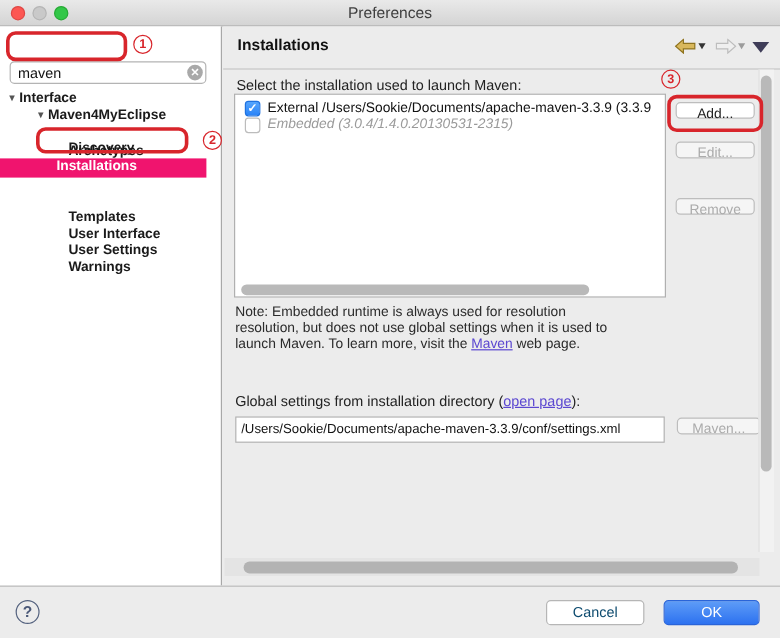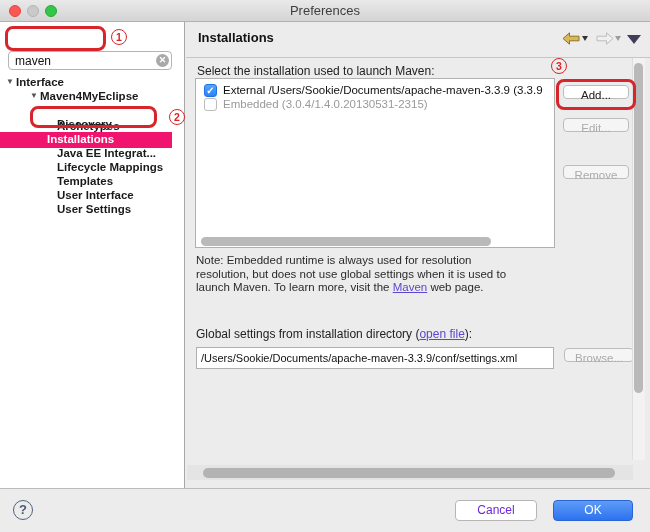--- a/index.html
+++ b/index.html
@@ -58,21 +58,21 @@
 
   #list-box { position:absolute; left:9px; top:56px; width:360px; height:170px;
     background:#fff; border:1px solid #b0b0b0; overflow:hidden; }
   .inst-row { position:absolute; left:0; width:358px; height:13px; }
   .cb { position:absolute; left:8px; top:0; width:13px; height:13px; border-radius:3px; }
   .cb.checked { background:linear-gradient(#55a5fd,#2a84f8); border:1px solid #1f72e0;
     color:#fff; font-size:10px; font-weight:bold; text-align:center; line-height:12px; }
   .cb.unchecked { background:#fff; border:1px solid #bcbcbc; }
   .inst-label { position:absolute; left:27px; top:0; width:330px; font-size:11.5px;
     white-space:nowrap; overflow:hidden; color:#111; line-height:13px; }
-  .inst-label.dim { color:#9a9a9a; }
+  .inst-label.dim { color:#9a9a9a;font-style:italic; }
   #list-hscroll { position:absolute; left:5px; top:158px; width:290px; height:9px;
     border-radius:4.5px; background:#b9b9b9; }
 
   .btn { position:absolute; width:66px; height:14px; background:#ffffff;
     border:1px solid #bdbdbd; border-radius:4px; font-size:11.5px; color:#222;
     text-align:center; line-height:18px; font-family:"Liberation Sans",sans-serif; }
   .btn.disabled { color:#ababab; background:#f5f5f5; }
   #add-btn { left:377px; top:63px; }
   #edit-btn { left:377px; top:96px; }
   #remove-btn { left:377px; top:127px;margin-top:16px; }
@@ -98,21 +98,21 @@
     border-radius:5px; background:#b3b3b3; }
 
   
   #footer { position:absolute; left:0; top:488px; width:650px; height:44px;
     background:#ececec; border-top:1px solid #bcbcbc; }
   #help-btn { position:absolute; left:13px; top:11px; width:20px; height:20px; border-radius:50%;
     border:1.5px solid #53617e; color:#4a5878; font-size:13px; font-weight:bold;
     text-align:center; line-height:18px; background:transparent; }
   #cancel-btn { position:absolute; left:455px; top:11px; width:82px; height:21px;
     background:#fff; border:1px solid #b6b6b6; border-radius:4px; font-size:12px;
-    color:#6d28d9; text-align:center; line-height:19px; }
+    color:#0c4a6e; text-align:center; line-height:19px; }
   #ok-btn { position:absolute; left:553px; top:11px; width:80px; height:21px;
     background:linear-gradient(#5e9cf7,#2d72f0); border:1px solid #2a64d8; border-radius:4px;
     font-size:12px; color:#fff; text-align:center; line-height:19px; }
 </style>
 </head>
 <body>
 
 <div id="win">
 
   <div id="titlebar">
@@ -137,34 +137,31 @@
     <div class="tree-row" style="top:82px;margin-top:16px;">
       <span class="tree-label" style="left:57px;">Archetypes</span>
     </div>
     <div class="tree-row" style="top:96px;">
       <span class="tree-label" style="left:57px;">Discovery</span>
     </div>
     <div class="tree-row selected" style="top:111px;">
       <span class="sel-bg"></span>
       <span class="tree-label" style="left:47px;">Installations</span>
     </div>
-    <div class="tree-row" style="top:125px;">
-      <span class="tree-label" style="left:57px;">Java EE Integrat...</span>
-    </div>
-    <div class="tree-row" style="top:139px;">
-      <span class="tree-label" style="left:57px;">Lifecycle Mappings</span>
-    </div>
     <div class="tree-row" style="top:153px;">
       <span class="tree-label" style="left:57px;">Templates</span>
     </div>
     <div class="tree-row" style="top:167px;">
       <span class="tree-label" style="left:57px;">User Interface</span>
     </div>
     <div class="tree-row" style="top:181px;">
       <span class="tree-label" style="left:57px;">User Settings</span>
+    </div>
+    <div class="tree-row" style="top:195px;">
+      <span class="tree-label" style="left:57px;">Warnings</span>
     </div>
   </div>
 
   <div id="panel">
     <div id="panel-header-title">Installations</div>
 
     <svg id="nav-back" width="18" height="13" viewBox="0 0 18 13">
       <path d="M7.5 0.8 L1 6.5 L7.5 12.2 L7.5 8.8 H17 V4.2 H7.5 Z" fill="#d9b85c" stroke="#8f7420" stroke-width="1"></path>
     </svg>
     <span id="nav-back-caret" class="caret-sm"></span>
@@ -194,24 +191,24 @@
     <div class="btn disabled" id="edit-btn">Edit...</div>
     <div class="btn disabled" id="remove-btn">Remove</div>
 
     <div id="note">
       <div>Note: Embedded runtime is always used for resolution</div>
       <div>resolution, but does not use global settings when it is used to</div>
       <div><span>launch Maven. To learn more, visit the </span><a class="link">Maven</a><span> web page.</span></div>
     </div>
 
     <div id="global-label">
-      <span>Global settings from installation directory (</span><a class="link">open file</a><span>):</span>
+      <span>Global settings from installation directory (</span><a class="link">open page</a><span>):</span>
     </div>
     <input id="settings-path" value="/Users/Sookie/Documents/apache-maven-3.3.9/conf/settings.xml" style="">
-    <div class="btn disabled" id="browse-btn">Browse...</div>
+    <div class="btn disabled" id="browse-btn">Maven...</div>
 
     <div id="panel-vscroll-track"></div>
     <div id="panel-vscroll-thumb"></div>
     <div id="panel-hscroll-track"></div>
     <div id="panel-hscroll-thumb"></div>
   </div>
 
   <div class="ann-box" style="left:5px; top:26px; width:101px; height:25px;"></div>
   <div class="ann-num" style="left:111px; top:29px;">1</div>
   <div class="ann-box" style="left:30px; top:106px; width:127px; height:22px;"></div>

